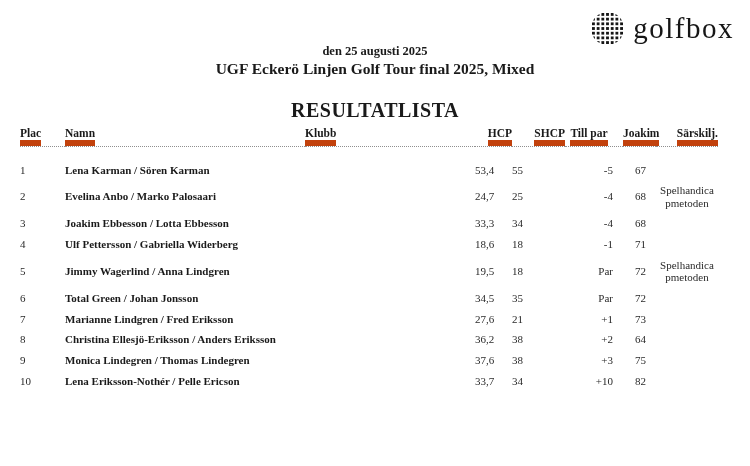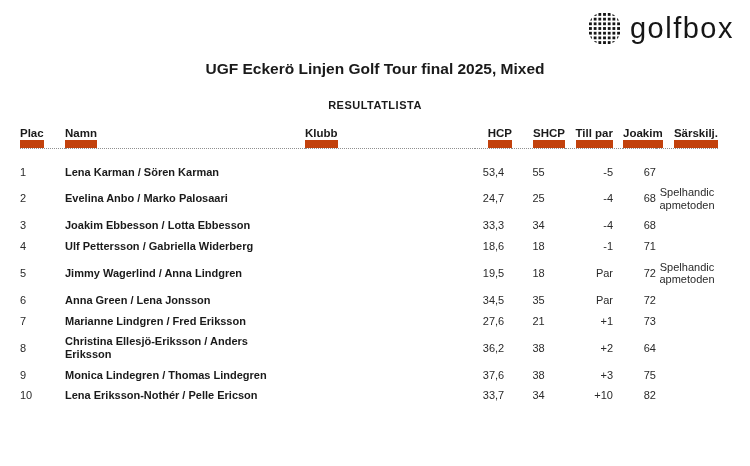--- a/index.html
+++ b/index.html
@@ -3,81 +3,82 @@
 <meta charset="utf-8">
 <style>
   * { box-sizing: border-box; }
   html, body { margin: 0; padding: 0; background: #fff; }
   .page {
     position: relative;
     width: 750px;
     height: 466px;
     background: #ffffff;
     color: #1a1a1a;
-    font-family: Liberation Sans, sans-serif;
+    font-family: Liberation Serif, serif;
     overflow: hidden;
   }
 
   
   .logo { position: absolute; top: 12px; right: 16px; display: flex; align-items: center; gap: 9px; }
   .globe {
     width: 33px; height: 33px; border-radius: 50%;
     background-image: radial-gradient(circle, #161616 1.5px, transparent 1.7px);
     background-size: 4.7px 4.7px;
     background-position: center;
   }
   .logo-text { font-size: 29px; letter-spacing: 1.5px; color: #161616; font-weight: 400; line-height: 1; }
 
   
   .date-line  { position: absolute; top: 44px;  left: 0; width: 100%; text-align: center; font-size: 12.5px; font-weight: bold; }
   .main-title { position: absolute; top: 60px;  left: 0; width: 100%; text-align: center; font-size: 15.5px; font-weight: bold; }
-  .list-title { position: absolute; top: 99px;  left: 0; width: 100%; text-align: center; font-size: 11px; font-weight: bold; letter-spacing: 0.5px; }
+  .list-title { position: absolute; top: 99px;  left: 0; width: 100%; text-align: center; font-size: 20px; font-weight: bold; letter-spacing: 0.5px; }
 
   
   table.results {
     position: absolute; left: 20px; top: 127px; width: 698px;
     border-collapse: collapse; table-layout: fixed;
   }
   col.w-plac   { width: 45px; }
   col.w-namn   { width: 240px; }
   col.w-klubb  { width: 170px; }
   col.w-hcp    { width: 37px; }
   col.w-shcp   { width: 53px; }
   col.w-tillpar{ width: 58px; }
   col.w-total  { width: 33px; }
   col.w-sarskilj { width: 62px; }
 
   th { font-size: 11.5px; font-weight: bold; padding: 0; vertical-align: bottom; color: #1a1a1a; }
-  th .hd { display: inline-block; border-bottom: 8px solid #c2410c; padding-bottom: 1px; }
+  th .hd { display: inline-block; border-bottom: 6px solid #c2410c; padding-bottom: 1px; }
   th.a-left  { text-align: left; }
   th.a-right { text-align: right; }
-  th.c-tillpar { text-align: right; padding-right: 10px; }
+  th.c-tillpar { padding-right: 10px; }
 
   tr.sep td { border-top: 1px dotted #8f8f8f; height: 13px; padding: 0; }
 
   td { font-size: 11px; padding: 4px 0; vertical-align: middle; color: #2a2a2a; line-height: 1.15; }
   td.c-plac  { text-align: left; }
   td.c-namn  { font-weight: bold; color: #1a1a1a; }
   .namn-text { display: inline-block; max-width: 212px; }
-  td.c-hcp, td.c-shcp { text-align: center; }
+  td.c-hcp, td.c-shcp { text-align: left; }
   td.c-tillpar { text-align: right; padding-right: 10px; }
-  td.c-total   { text-align: right; padding-left: 12px; margin-top: 36px; }
+  td.c-total   { text-align: left; padding-left: 12px; margin-top: 36px; }
   td.c-sarskilj { text-align: center; margin-top: 36px; }
   .sarskilj-text { display: inline-block; max-width: 56px; word-break: break-all; text-align: center; }
 </style>
 </head>
 <body>
 
 <div class="page">
 
   <div class="logo">
     <div class="globe"></div>
     <div class="logo-text">golfbox</div>
   </div>
 
+  <div class="date-line">den 25 augusti 2025</div>
   <div class="main-title">UGF Eckerö Linjen Golf Tour final 2025, Mixed</div>
   <div class="list-title">RESULTATLISTA</div>
 
   <table class="results">
     <colgroup>
       <col class="w-plac">
         <col class="w-namn">
         <col class="w-klubb">
         <col class="w-hcp">
       <col class="w-shcp">
@@ -151,21 +152,21 @@
       <td class="c-klubb"></td>
       <td class="c-hcp">19,5</td>
       <td class="c-shcp">18</td>
       <td class="c-tillpar">Par</td>
       <td class="c-total">72</td>
       <td class="c-sarskilj"><span class="sarskilj-text">Spelhandicapmetoden</span></td>
     </tr>
 
     <tr>
       <td class="c-plac">6</td>
-      <td class="c-namn"><span class="namn-text">Anna Green / Lena Jonsson</span></td>
+      <td class="c-namn"><span class="namn-text">Total Green / Johan Jonsson</span></td>
       <td class="c-klubb"></td>
       <td class="c-hcp">34,5</td>
       <td class="c-shcp">35</td>
       <td class="c-tillpar">Par</td>
       <td class="c-total">72</td>
       <td class="c-sarskilj"><span class="sarskilj-text"></span></td>
     </tr>
 
     <tr>
       <td class="c-plac">7</td>

